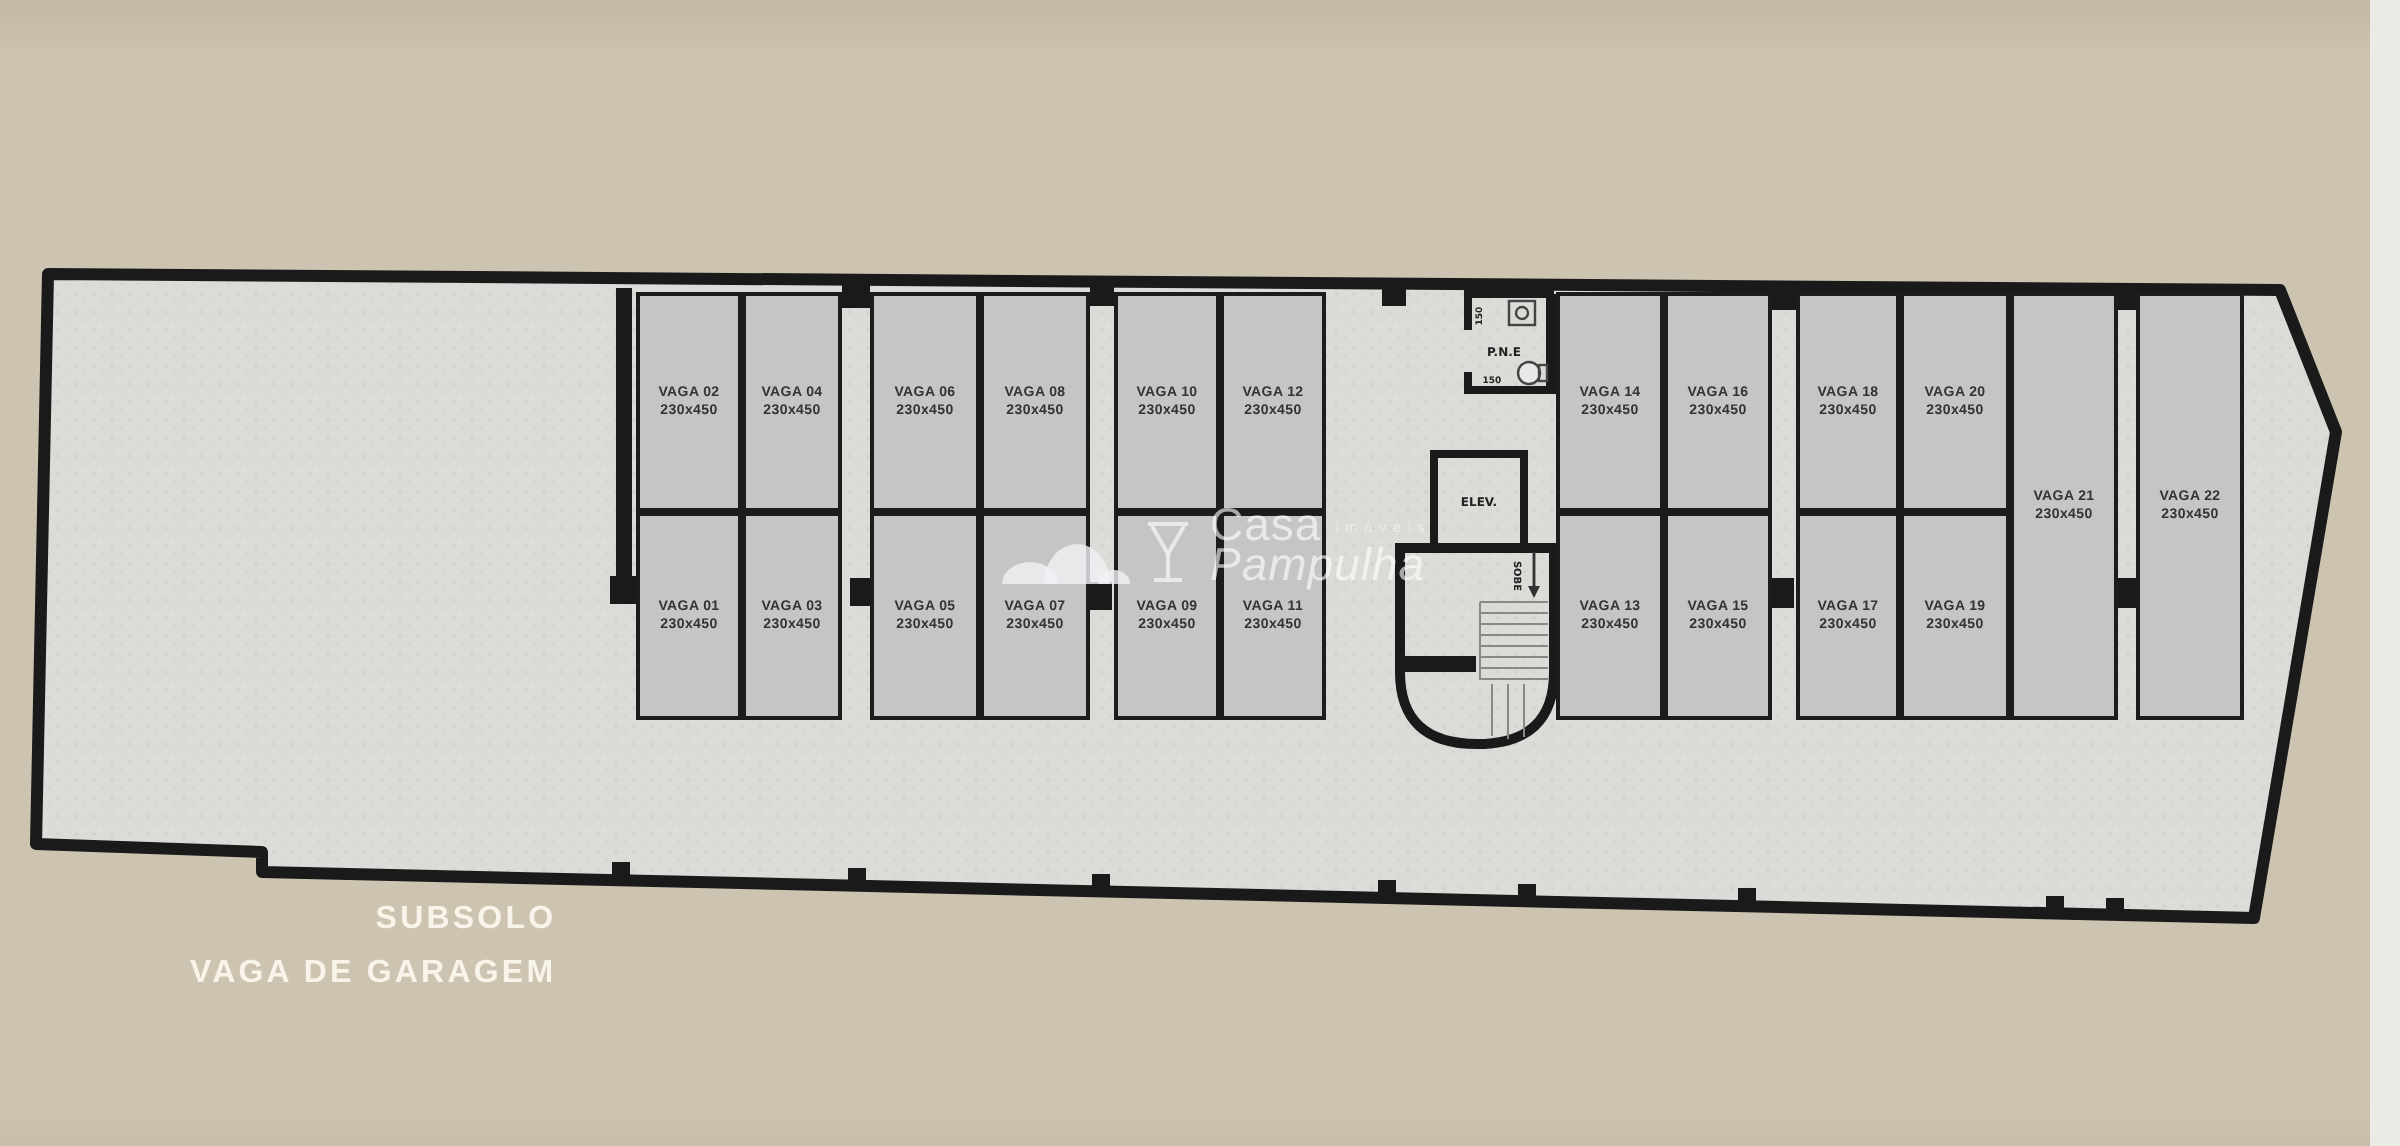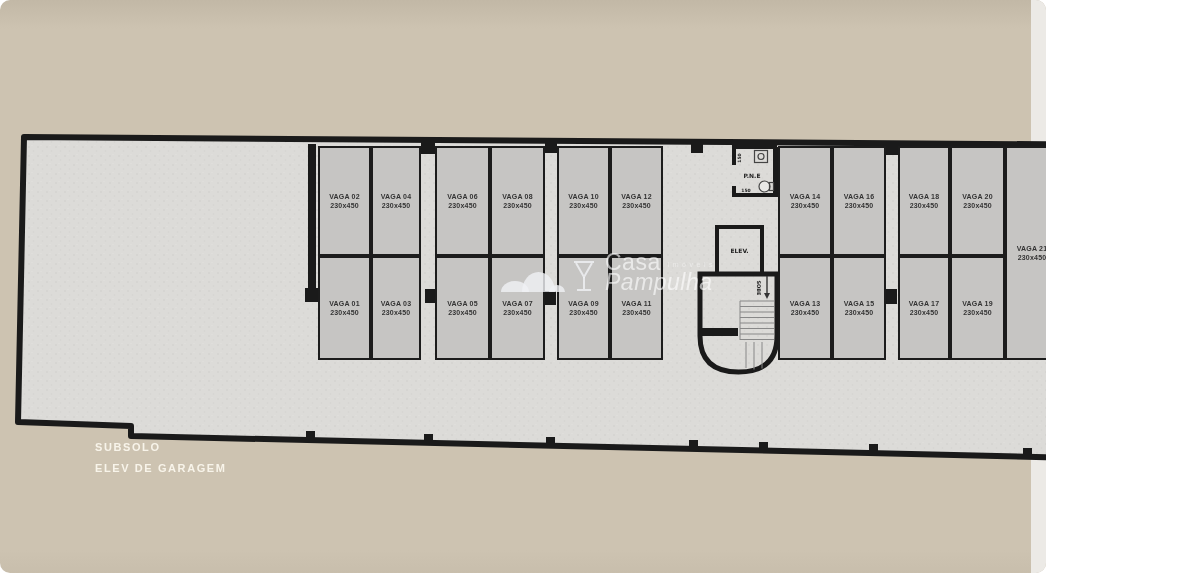--- a/index.html
+++ b/index.html
@@ -1,41 +1,40 @@
 <!DOCTYPE html>
 <html><head>
 <meta charset="utf-8">
 <style>
   html,body{margin:0;padding:0;}
   .stage{
-    position:relative;width:1046px;height:573px;overflow:hidden;
+    position:relative;width:1200px;height:573px;overflow:hidden;
     background:linear-gradient(180deg,#c2b8a6 0%,#cdc3b1 5%,#cdc3b1 96%,#c8beac 100%);
     font-family:"Liberation Sans","DejaVu Sans",sans-serif;
-    border-radius:10px;
   }
   .edge-strip{position:absolute;top:0;right:0;width:15px;height:573px;background:#eceae6;}
   svg.plan{position:absolute;left:0;top:0;z-index:1;}
   svg text{font-family:"DejaVu Sans","Liberation Sans",sans-serif;fill:#222;}
   #spots{position:absolute;left:0;top:0;width:100%;height:100%;z-index:2;}
   .spot{
     position:absolute;box-sizing:border-box;
     background:#c6c5c3;border:2px solid #1c1c1c;
     display:flex;flex-direction:column;align-items:center;justify-content:center;
   }
   .spot span{display:block;text-align:center;font-size:7px;line-height:9px;
     font-weight:bold;color:#333;letter-spacing:.2px;}
   .watermark{position:absolute;left:500px;top:252px;z-index:5;display:flex;align-items:flex-end;gap:9px;pointer-events:none;}
   .wm-logo{display:flex;align-items:flex-end;gap:6px;}
   .wm-text{color:rgba(255,255,255,.62);}
   .wm-line1{display:flex;align-items:flex-end;}
   .wm-casa{font-size:23px;line-height:20px;letter-spacing:.5px;}
   .wm-small{font-size:7px;line-height:9px;letter-spacing:3.5px;margin-left:7px;margin-bottom:3px;color:rgba(255,255,255,.45);}
   .wm-pamp{font-size:23px;line-height:22px;letter-spacing:.5px;margin-top:-1px;font-style:italic;}
-  .caption{position:absolute;left:95px;top:441px;z-index:6;color:#f8f4ea;
-    font-weight:bold;font-size:11px;letter-spacing:1.6px;}
+  .caption{position:absolute;left:95px;top:451px;z-index:6;color:#f8f4ea;
+    font-weight:bold;font-size:16px;letter-spacing:1.6px;text-align:right;}
   .caption div{margin-bottom:9px;}
 </style>
 </head>
 <body>
 
 <div class="stage">
 
   <svg class="plan" width="1200" height="573" viewBox="0 0 1200 573">
     <defs>
       <pattern id="speck" width="9" height="9" patternUnits="userSpaceOnUse">
@@ -237,17 +236,17 @@
       <div class="wm-line1">
         <span class="wm-casa">Casa</span>
         <span class="wm-small">imóveis</span>
       </div>
       <div class="wm-pamp">Pampulha</div>
     </div>
   </div>
 
   <div class="caption">
     <div>SUBSOLO</div>
-    <div>ELEV DE GARAGEM</div>
+    <div>VAGA DE GARAGEM</div>
   </div>
 
   <div class="edge-strip"></div>
 </div>
 
 </body></html>

